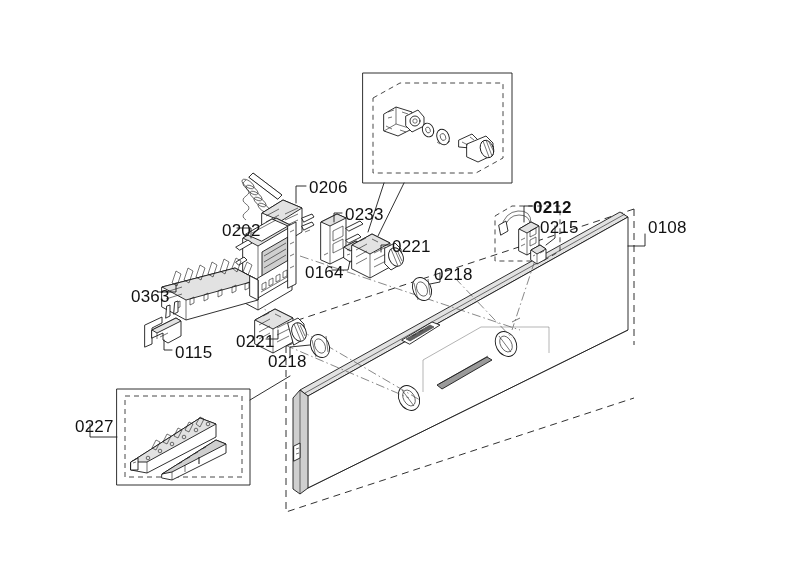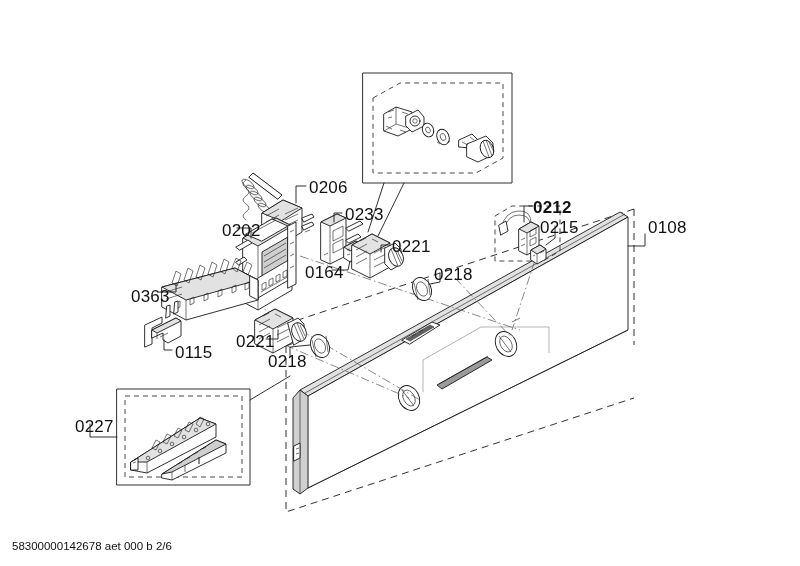--- a/index.html
+++ b/index.html
@@ -376,15 +376,14 @@
 <div class="lbl" style="left:540px;top:219px;text-align:center;">0215</div>
 <div class="lbl" style="left:434px;top:266px;">0218</div>
 <div class="lbl" style="left:268px;top:353px;">0218</div>
 <div class="lbl" style="left:392px;top:238px;">0221</div>
 <div class="lbl" style="left:236px;top:333px;">0221</div>
 <div class="lbl" style="left:62px;top:418px;padding-left:13px;">0227</div>
 <div class="lbl" style="left:345px;top:206px;">0233</div>
 <div class="lbl" style="left:305px;top:264px;">0164</div>
 <div class="lbl" style="left:175px;top:344px;">0115</div>
 
-<div id="footer">58300000142678 aet 000 b 2/6</div>
 
 </div>
 
 </body></html>

